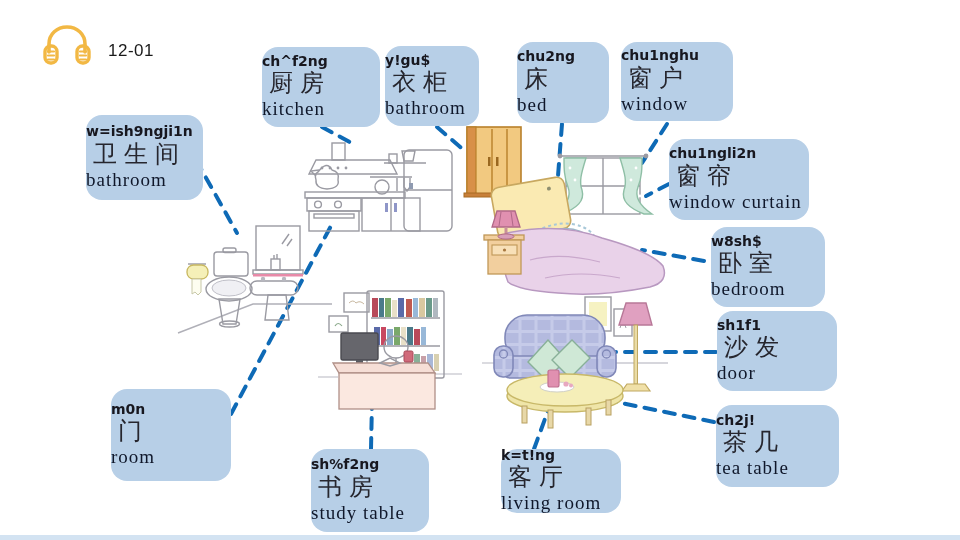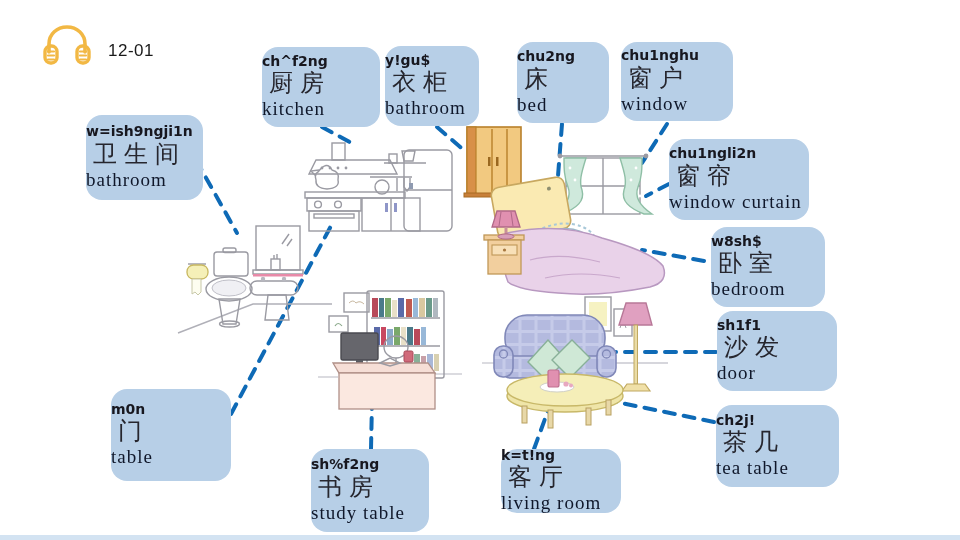--- a/index.html
+++ b/index.html
@@ -282,21 +282,21 @@
     <div class="english">door</div>
   </div>
   <div class="callout" style="left:716px;top:405px;width:123px;height:82px">
     <div class="pinyin">ch2j!</div>
     <div class="hanzi">茶几</div>
     <div class="english">tea table</div>
   </div>
   <div class="callout" style="left:111px;top:389px;width:120px;height:92px">
     <div class="pinyin">m0n</div>
     <div class="hanzi">门</div>
-    <div class="english">table</div>
+    <div class="english">room</div>
   </div>
   <div class="callout" style="left:311px;top:449px;width:118px;height:83px">
     <div class="pinyin">sh%f2ng</div>
     <div class="hanzi">书房</div>
     <div class="english">study table</div>
   </div>
   <div class="callout" style="left:501px;top:449px;width:120px;height:64px">
     <div class="pinyin">k=t!ng</div>
     <div class="hanzi">客厅</div>
     <div class="english">living room</div>

